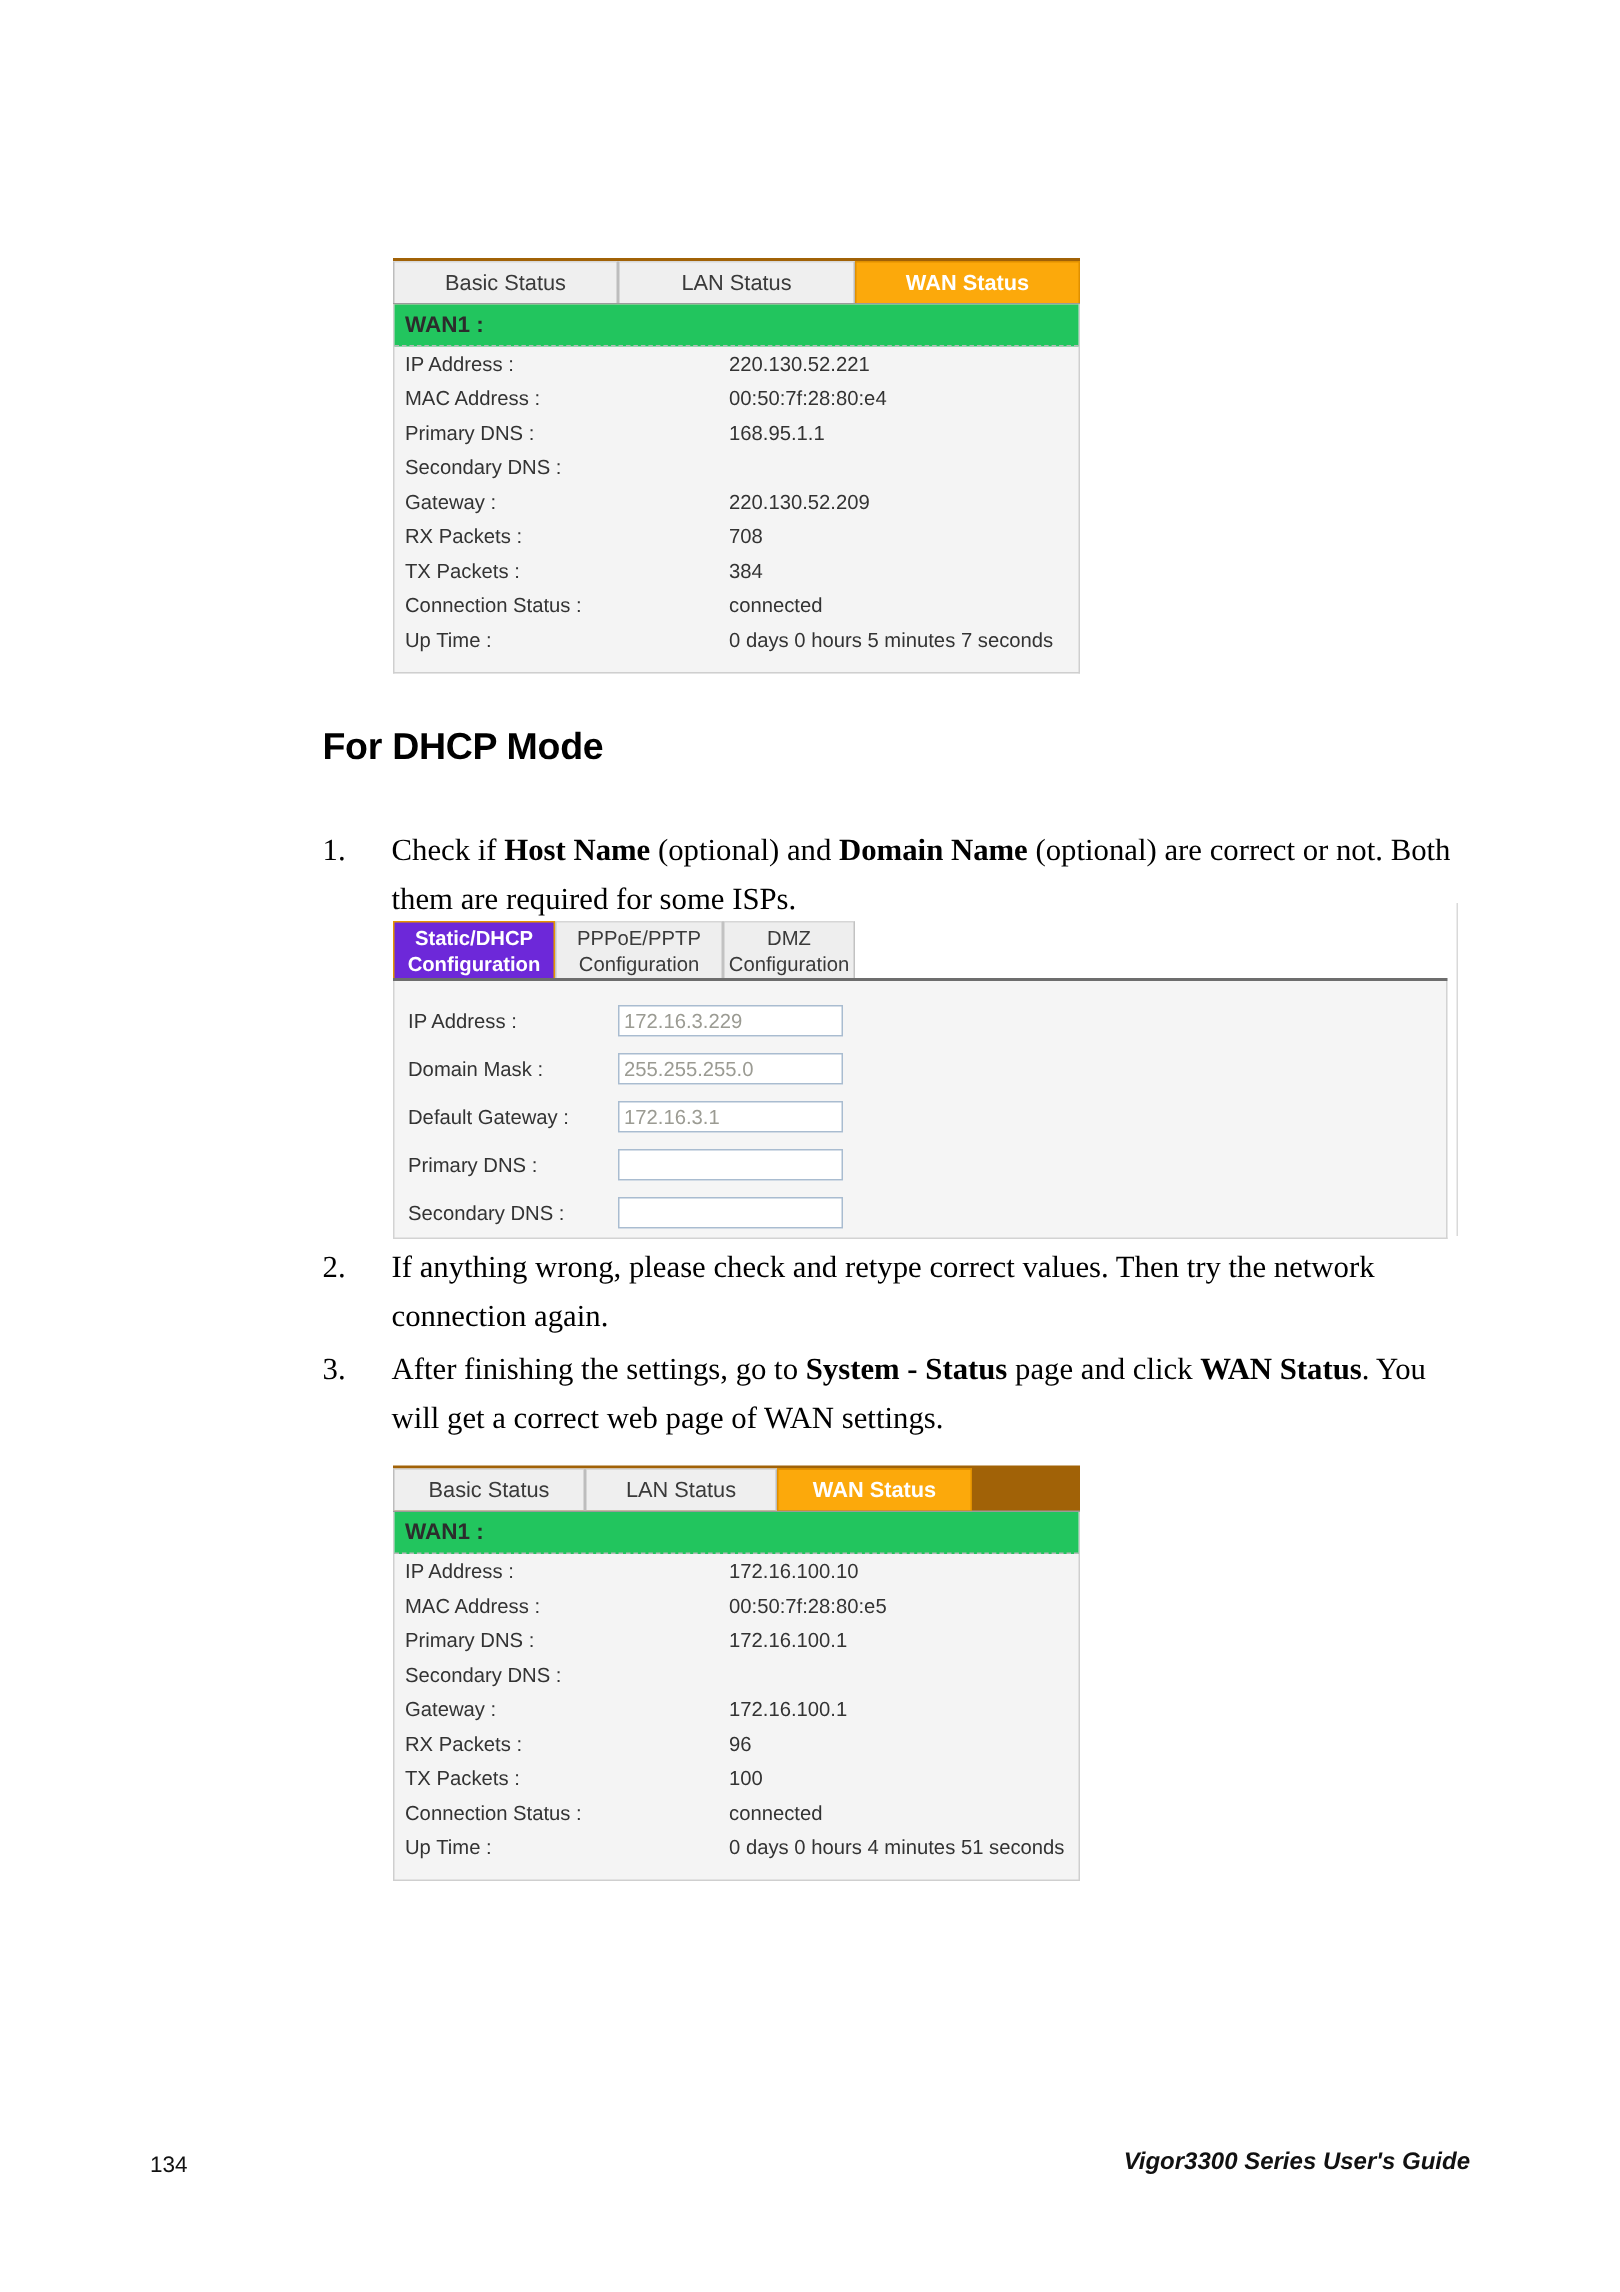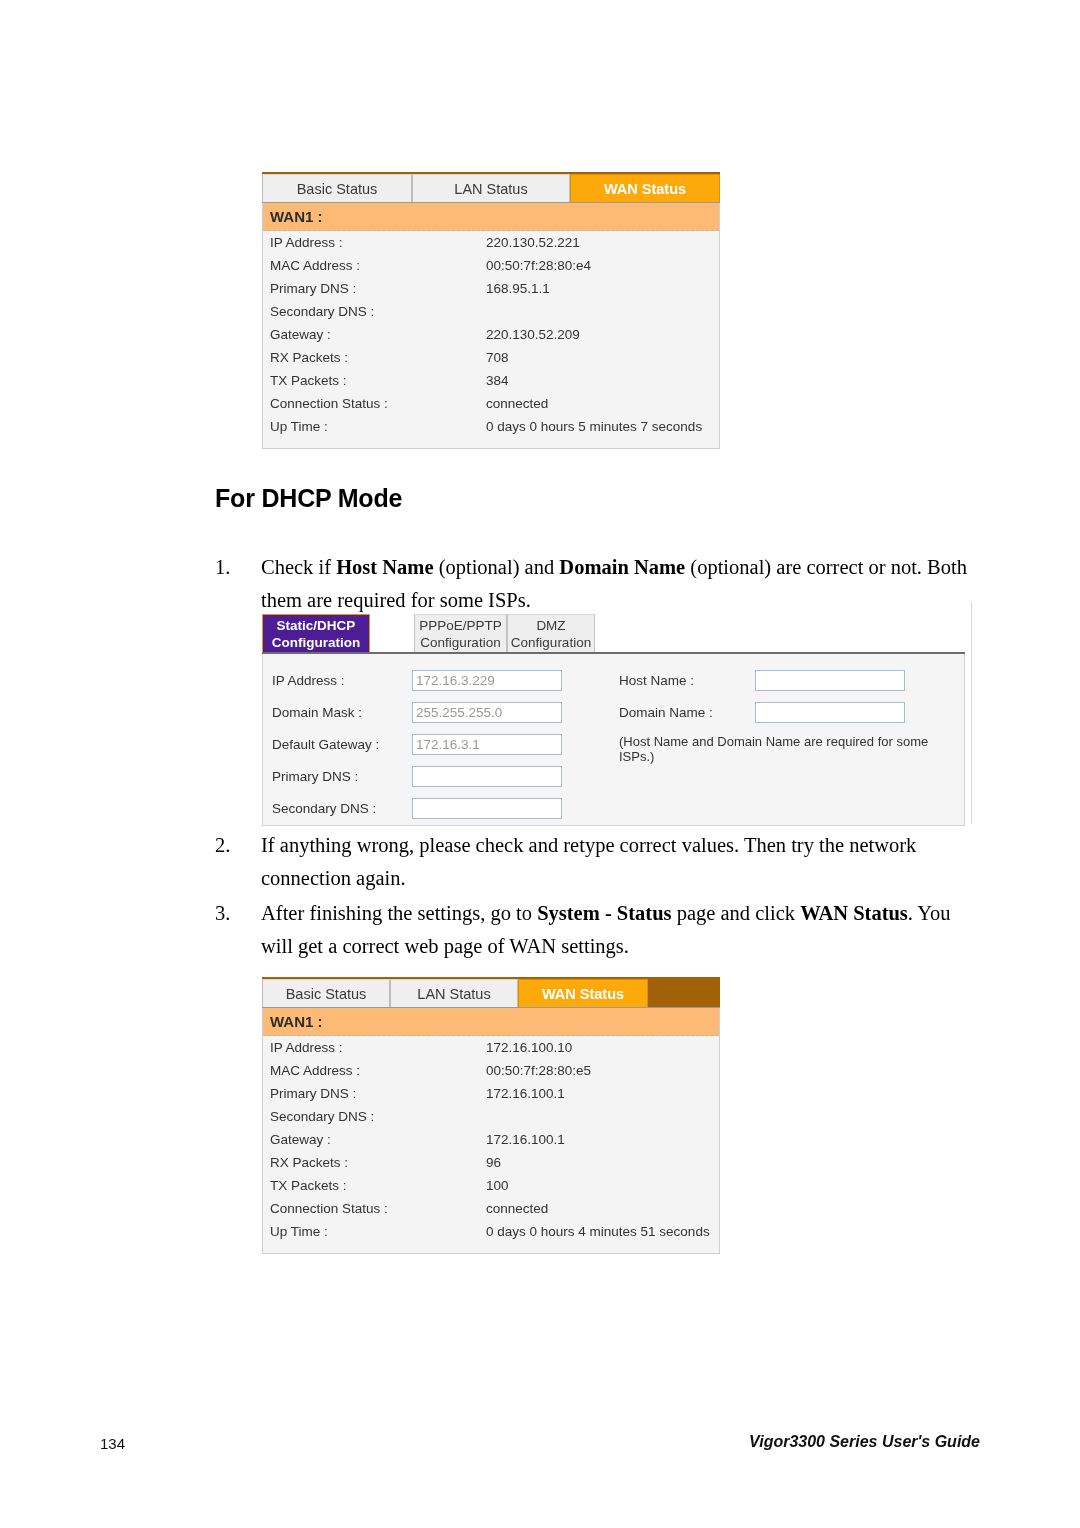--- a/index.html
+++ b/index.html
@@ -55,21 +55,21 @@
     border: 1px solid #cfcfcf;
     border-top: none;
     box-sizing: border-box;
   }
   .wan-head {
     font-size: 15px;
     font-weight: bold;
     color: #2c2c2c;
     padding: 5px 0 5px 7px;
     border-bottom: 1px dashed #b9b9b9;
-    background: #fdba74;
+    background: #22c55e;
   }
   .row {
     display: flex;
     font-size: 13.5px;
     color: #333333;
     padding: 4px 0 4px 7px;
   }
   .row .k { width: 216px; flex: 0 0 216px; }
   .row .v { flex: 1 1 auto; }
 
@@ -113,21 +113,21 @@
     font-size: 13.5px;
     line-height: 17px;
     padding-top: 2px;
     color: #3a3a3a;
     background: #eeeeee;
     border-left: 1px solid #c2c2c2;
     border-right: 1px solid #c2c2c2;
     border-top: 1px solid #d6d6d6;
   }
   .cfg-tab.active {
-    background: #4c1d95;
+    background: #6d28d9;
     color: #ffffff;
     font-weight: bold;
     border-color: #e69600;
   }
   .cfg-body {
     background: #f5f5f5;
     border: 1px solid #d3d3d3;
     border-top: none;
     box-sizing: border-box;
     position: relative;
@@ -249,21 +249,21 @@
     <span>Check if </span><b>Host Name</b><span> (optional) and </span><b>Domain Name</b><span> (optional) are correct or not. Both them are required for some ISPs.</span>
   </span>
 </div>
 
 <div class="cfg-wrap" style="left:262px; top:612px; width:703px;">
   <div class="cfg-tabbar">
     <div class="cfg-tab active" style="width:108px;">
       <div>Static/DHCP</div>
       <div>Configuration</div>
     </div>
-    <div class="cfg-tab" style="width:93px;margin-left:44px;">
+    <div class="cfg-tab" style="width:112px;">
       <div>PPPoE/PPTP</div>
       <div>Configuration</div>
     </div>
     <div class="cfg-tab" style="width:88px;">
       <div>DMZ</div>
       <div>Configuration</div>
     </div>
   </div>
   <div class="cfg-body">
     <div class="cfg-left">
@@ -280,31 +280,20 @@
         <span class="cfg-input">172.16.3.1</span>
       </div>
       <div class="cfg-row">
         <span class="cfg-label">Primary DNS :</span>
         <span class="cfg-input"></span>
       </div>
       <div class="cfg-row">
         <span class="cfg-label">Secondary DNS :</span>
         <span class="cfg-input"></span>
       </div>
-    </div>
-    <div class="cfg-right">
-      <div class="cfg-row">
-        <span class="cfg-label">Host Name :</span>
-        <span class="cfg-input"></span>
-      </div>
-      <div class="cfg-row">
-        <span class="cfg-label">Domain Name :</span>
-        <span class="cfg-input"></span>
-      </div>
-      <div class="cfg-note">(Host Name and Domain Name are required for some ISPs.)</div>
     </div>
   </div>
 </div>
 <div class="cfg-divider" style="left:971px; top:602px; height:222px;"></div>
 
 <div class="step" style="left:215px; top:829px; width:765px;">
   <span class="num">2.</span>
   <span class="txt">
     <span>If anything wrong, please check and retype correct values. Then try the network connection again.</span>
   </span>

